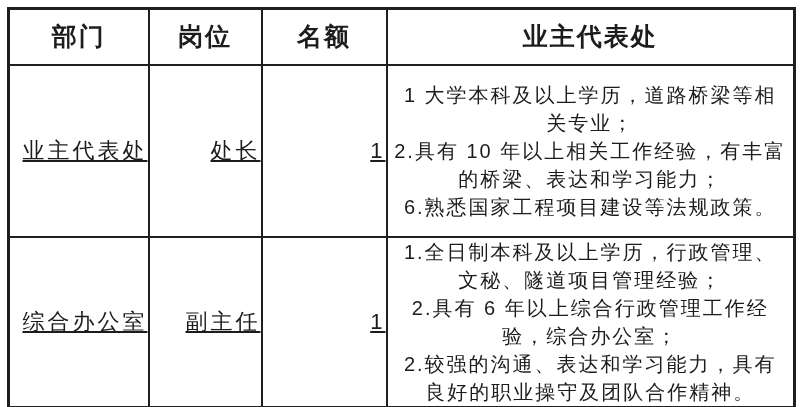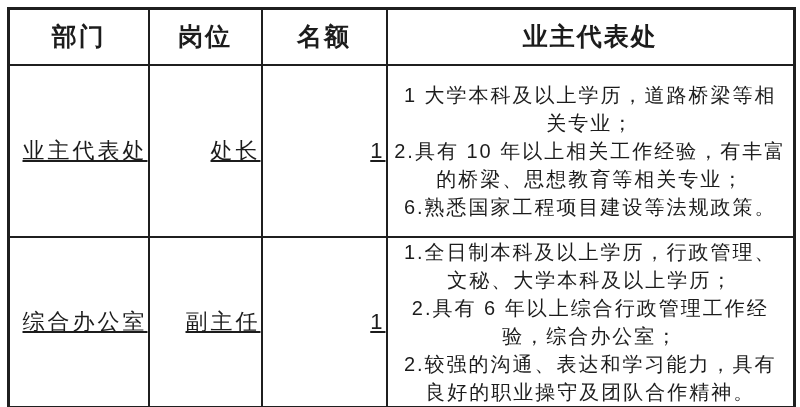--- a/index.html
+++ b/index.html
@@ -84,31 +84,31 @@
     </thead>
     <tbody>
       <tr class="body-row-1">
         <td class="center-cell">业主代表处</td>
         <td class="center-cell">处长</td>
         <td class="center-cell">1</td>
         <td class="cond-cell">
           <div class="cond-line">1 大学本科及以上学历，道路桥梁等相</div>
           <div class="cond-line">关专业；</div>
           <div class="cond-line">2.具有 10 年以上相关工作经验，有丰富</div>
-          <div class="cond-line">的桥梁、思想教育等相关专业；</div>
+          <div class="cond-line">的桥梁、表达和学习能力；</div>
           <div class="cond-line">6.熟悉国家工程项目建设等法规政策。</div>
         </td>
       </tr>
       <tr class="body-row-2">
         <td class="center-cell">综合办公室</td>
         <td class="center-cell">副主任</td>
         <td class="center-cell">1</td>
         <td class="cond-cell">
           <div class="cond-line">1.全日制本科及以上学历，行政管理、</div>
-          <div class="cond-line">文秘、大学本科及以上学历；</div>
+          <div class="cond-line">文秘、隧道项目管理经验；</div>
           <div class="cond-line">2.具有 6 年以上综合行政管理工作经</div>
           <div class="cond-line">验，综合办公室；</div>
           <div class="cond-line">2.较强的沟通、表达和学习能力，具有</div>
           <div class="cond-line">良好的职业操守及团队合作精神。</div>
         </td>
       </tr>
     </tbody>
   </table>
 </div>
 

